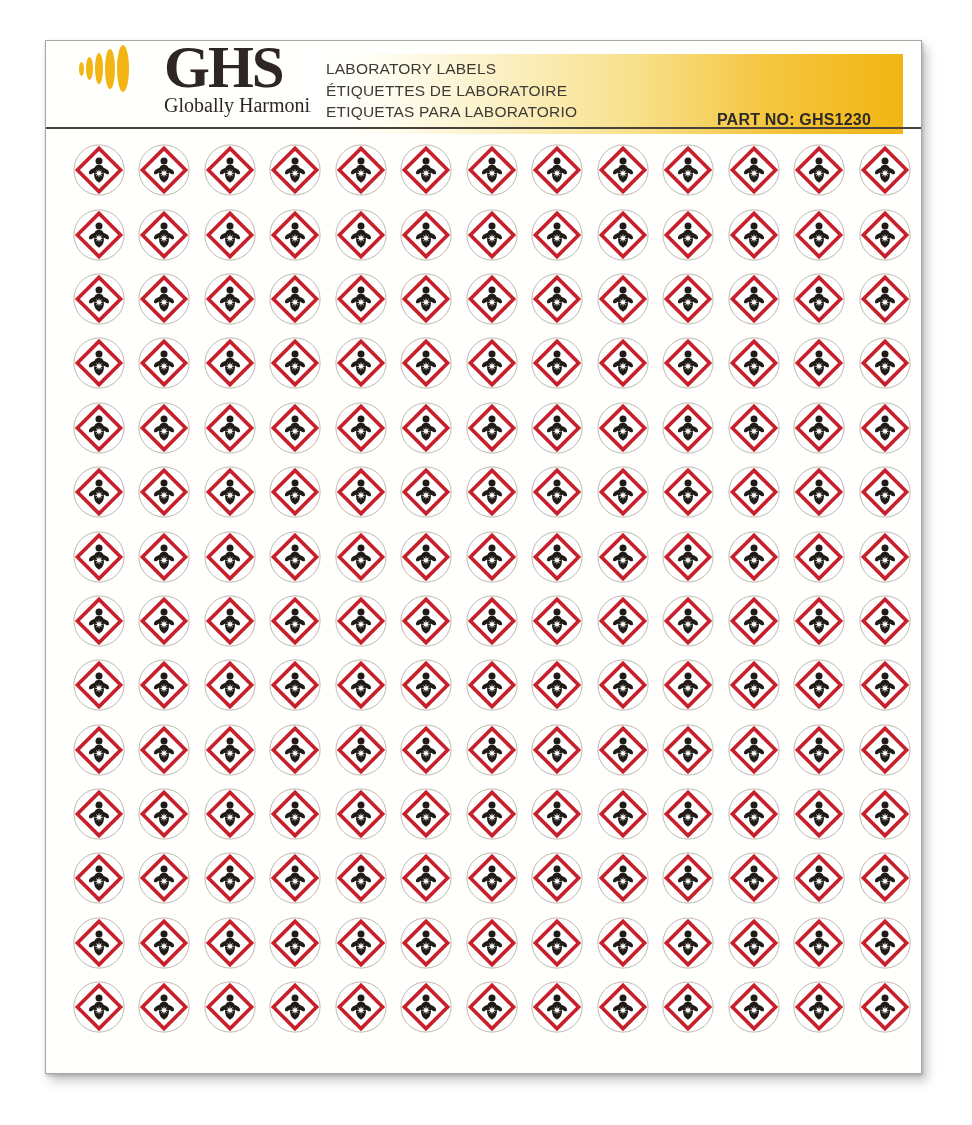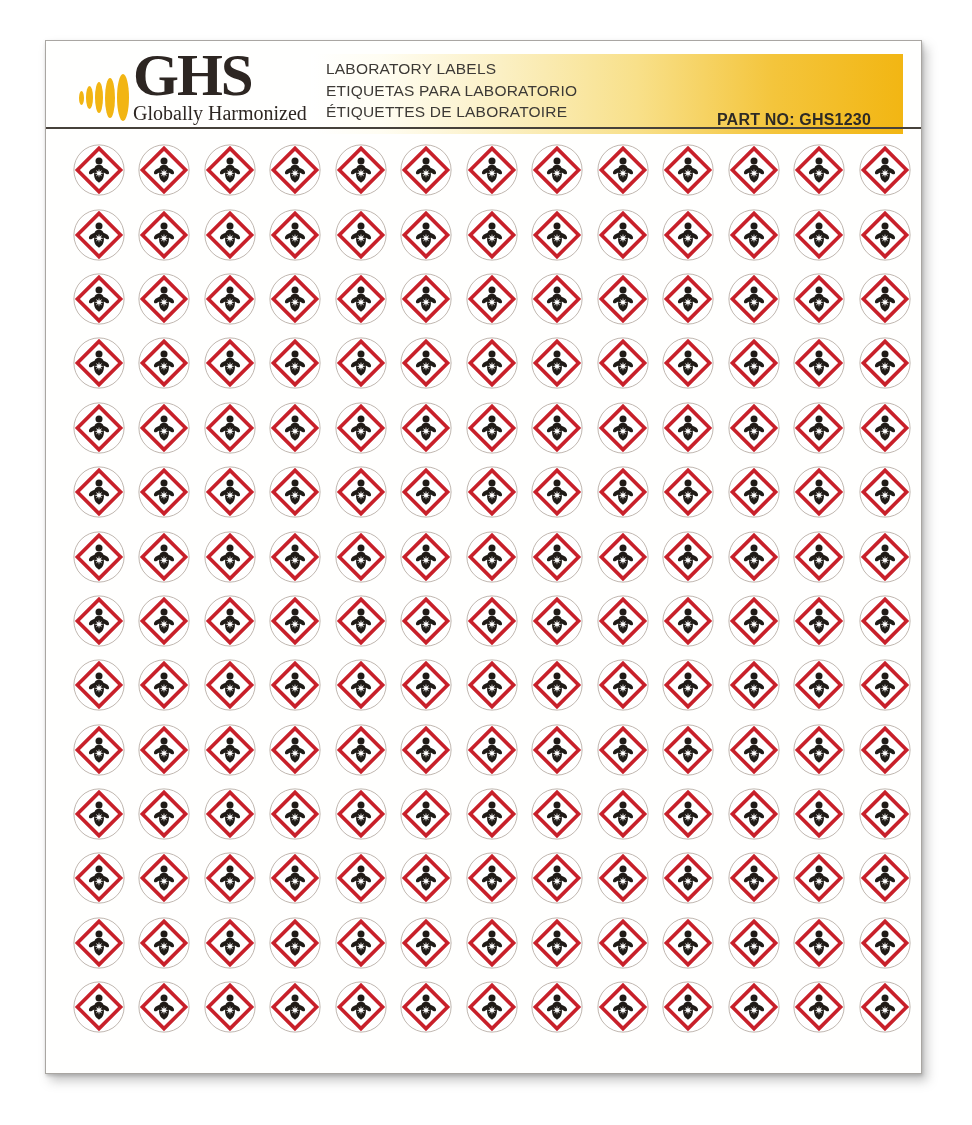--- a/index.html
+++ b/index.html
@@ -19,22 +19,22 @@
     width: 877px; height: 1034px;
     background: #fffffe;
     border: 1px solid #a9a6a2;
     box-shadow: 5px 7px 10px rgba(130,130,130,0.45), 1px 2px 3px rgba(150,150,150,0.5);
   }
 
   
   .header { position: absolute; left: 0; top: 0; width: 100%; height: 86px; }
 
   .logo {
-    position: absolute; left: 33px; top: 12px;
-    display: flex; align-items: flex-end;
+    position: absolute; left: 33px; top: 4px;
+    display: flex; align-items: flex-start; gap: 31px;
   }
   .logo-bars { display: flex; align-items: center; gap: 2px; margin-right: 4px; }
   .bar { background: var(--gold); border-radius: 50%; }
   .bar1 { width: 5px;  height: 14px; }
   .bar2 { width: 7px;  height: 23px; }
   .bar3 { width: 8px;  height: 31px; }
   .bar4 { width: 10px; height: 40px; }
   .bar5 { width: 12px; height: 47px; }
 
   .logo-text { display: flex; flex-direction: column; }
@@ -115,22 +115,22 @@
       </div>
       <div class="logo-text">
         <span class="logo-ghs">GHS</span>
         <span class="logo-tagline">Globally Harmonized System</span>
       </div>
     </div>
 
     <div class="banner">
       <div class="banner-titles">
         <div>LABORATORY LABELS</div>
+        <div>ÉTIQUETTES DE LABORATOIRE</div>
         <div>ETIQUETAS PARA LABORATORIO</div>
-        <div>ÉTIQUETTES DE LABORATOIRE</div>
       </div>
       <div class="banner-partno">PART NO: GHS1230</div>
     </div>
 
   </div>
 
   <div class="header-rule"></div>
 
   <div class="grid" id="grid" style="grid-template-columns: repeat(13, 65.5px); grid-template-rows: repeat(14, 64.4px);">
       <div class="cell">

